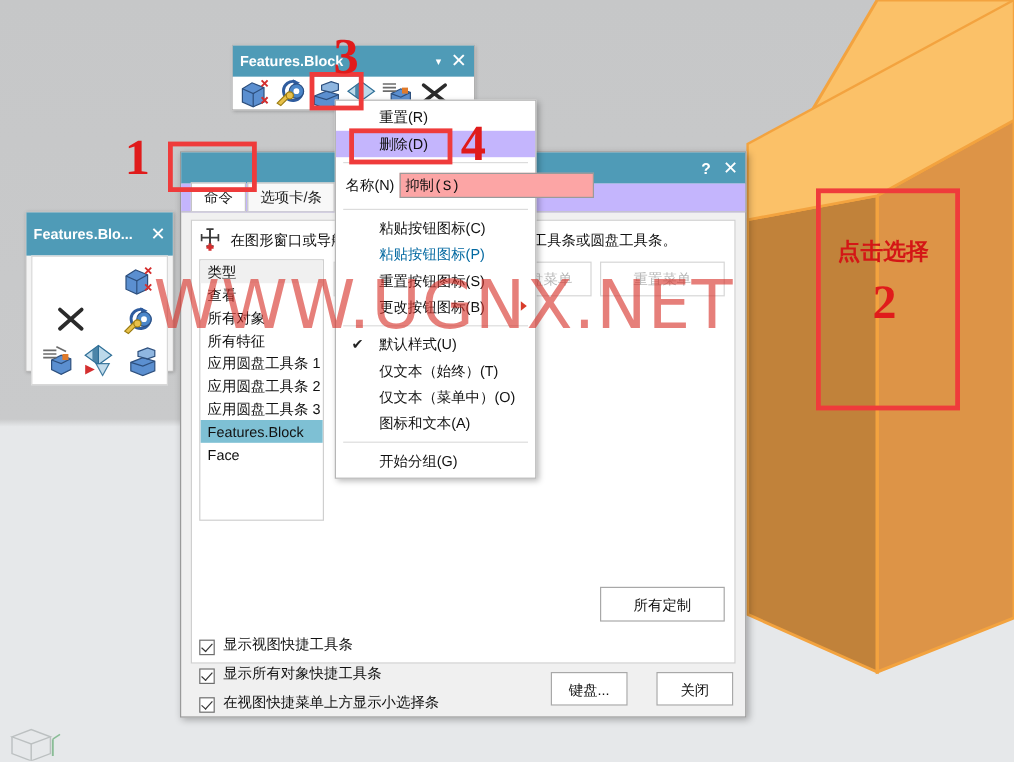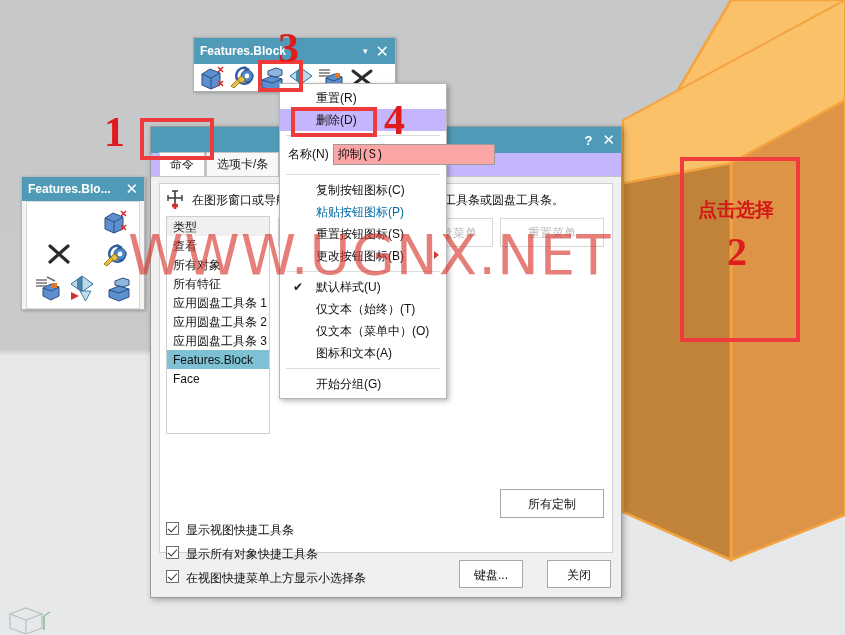--- a/index.html
+++ b/index.html
@@ -32,21 +32,21 @@
   }
 
   
   #mini-toolbar {
     position: absolute; left: 21px; top: 176px; width: 124px; height: 134px;
     background: #f3f3f3;
     border: 1px solid #b8b8b8;
     box-sizing: border-box;
     box-shadow: 1px 1px 3px rgba(0,0,0,.25);
   }
-  #mini-toolbar .win-title { height: 24px; justify-content: space-between; }
+  #mini-toolbar .win-title { height: 36px; justify-content: space-between; }
   #mini-toolbar .mt-label { flex: 1; white-space: nowrap; overflow: hidden; }
   #mini-toolbar .mt-close { font-size: 15px; font-weight: normal; cursor: pointer; padding-left: 4px;}
   #mini-toolbar .mt-body {
     position: relative;
     height: 108px; background: #fff;
     margin: 0 4px 4px 4px;
     border: 1px solid #d8d8d8;
     box-sizing: border-box;
   }
   .mi { position: absolute; width: 28px; height: 28px; }
@@ -132,21 +132,21 @@
     font-size: 12px; border: 1px solid #d6d6d6; background: #fff;
     color: #b9b9b9; box-sizing: border-box; cursor: pointer;
   }
   #cz-allcustom {
     position: absolute; right: 8px; top: 305px;
     width: 104px; height: 29px; line-height: 29px; text-align: center;
     font-size: 12px; border: 1px solid #a8a8a8; background: #fff; color: #111;
     box-sizing: border-box; cursor: pointer;
   }
   #cz-checks { position: absolute; left: 6px; top: 338px; }
-  .cz-check { display: flex; align-items: flex-start; gap: 7px; height: 24px; font-size: 12px; color: #111; cursor: pointer;}
+  .cz-check { display: flex; align-items: flex-end; gap: 7px; height: 24px; font-size: 12px; color: #111; cursor: pointer;}
   .cbox {
     width: 13px; height: 13px; border: 1px solid #6d6d6d; background: #fff;
     position: relative; box-sizing: border-box; flex: none;
   }
   .cbox.on::after {
     content: ""; position: absolute; left: 3px; top: 0px;
     width: 4px; height: 8px; border: solid #333; border-width: 0 1.6px 1.6px 0;
     transform: rotate(42deg);
   }
   #cz-footer {
@@ -419,21 +419,21 @@
 
   <div id="ctxmenu">
     <div class="cm-item">重置(R)</div>
     <div class="cm-item hi">删除(D)</div>
     <div class="cm-sep"></div>
     <div id="cm-namerow">
       <span class="lbl">名称(N)</span>
       <input id="cm-nameinput" type="text" value="抑制(S)" style="">
     </div>
     <div class="cm-sep"></div>
-    <div class="cm-item">复制按钮图标(C)</div>
+    <div class="cm-item">粘贴按钮图标(C)</div>
     <div class="cm-item disabled">粘贴按钮图标(P)</div>
     <div class="cm-item">重置按钮图标(S)</div>
     <div class="cm-item">
       <span>更改按钮图标(B)</span>
       <span class="arrow"></span>
     </div>
     <div class="cm-sep"></div>
     <div class="cm-item">
       <span class="chk">✔</span>
       <span>默认样式(U)</span>

